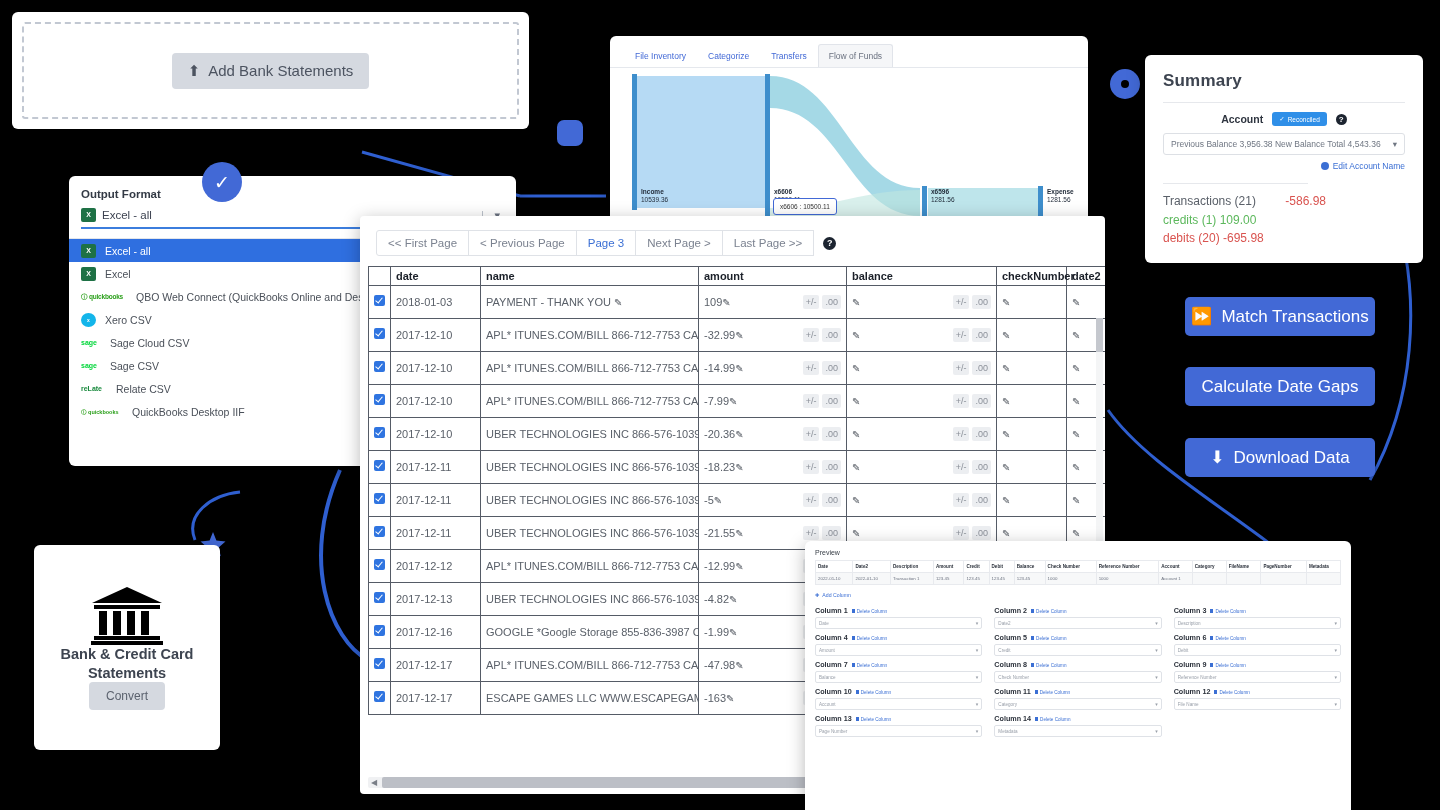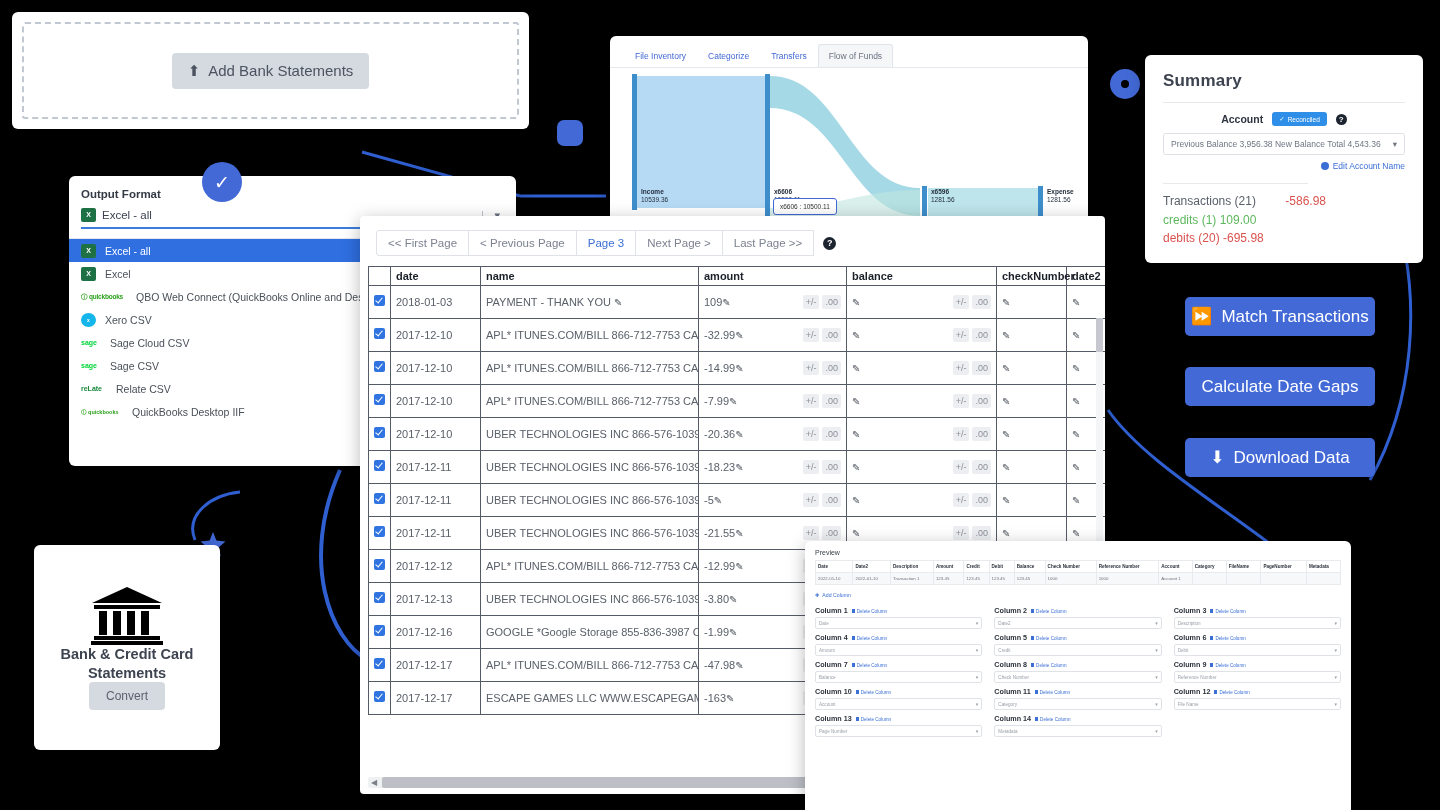--- a/index.html
+++ b/index.html
@@ -539,21 +539,21 @@
               </td>
               <td><span class="pen">✎</span></td>
               <td><span class="pen">✎</span></td>
             </tr>
             <tr>
               <td class="cchk"><span class="chk"></span></td>
               <td>2017-12-13</td>
               <td><span>UBER TECHNOLOGIES INC 866-576-1039 CA</span> </td>
               <td>
                 <div class="amtcell">
-                  <span>-3.80</span> 
+                  <span>-4.82</span> 
                   <span class="pen">✎</span>
                   <span class="sp"></span>
                   <span class="mini">+/-</span>
                   <span class="mini">.00</span>
                 </div>
               </td>
               <td>
                 <div class="amtcell">
                   <span class="pen">✎</span>
                   <span class="sp"></span>

